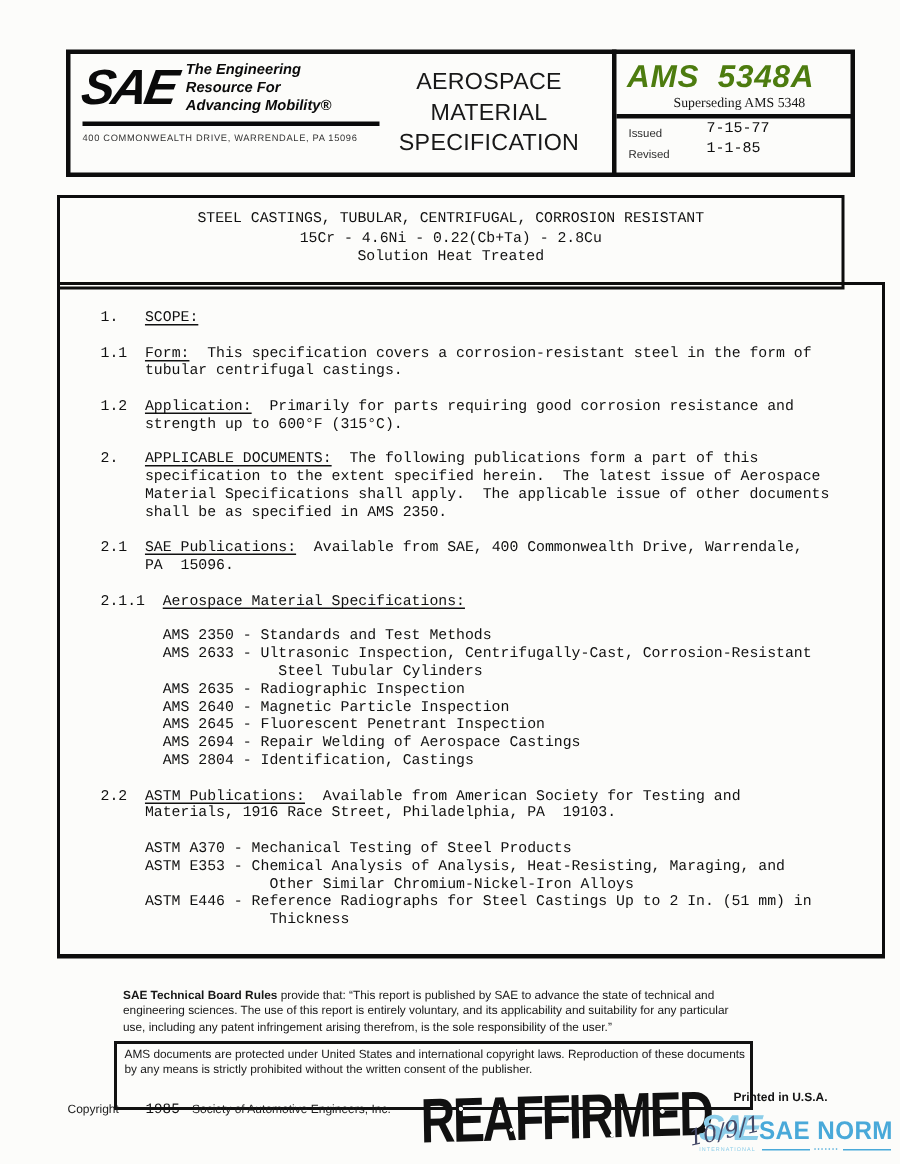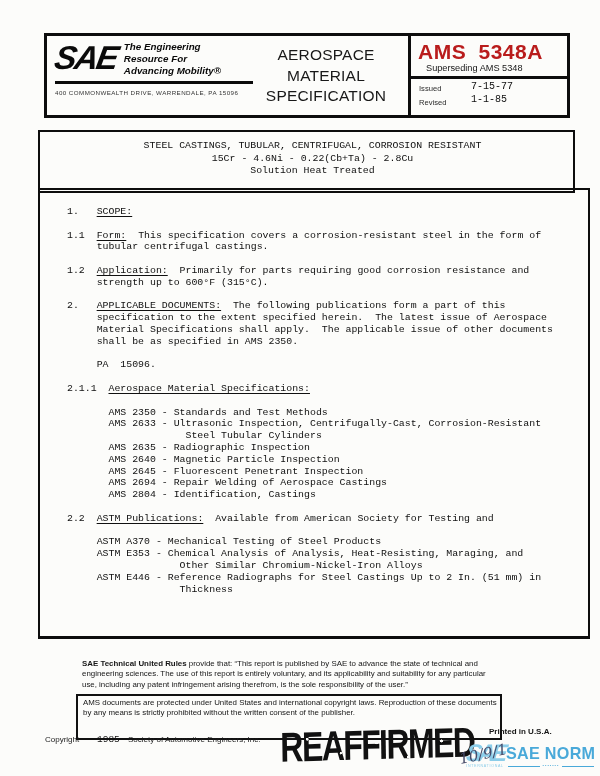--- a/index.html
+++ b/index.html
@@ -19,28 +19,28 @@
   .logo-rule{width:198px;height:2.5px;background:#0a0a0a;margin-top:4px;}
   .logo-address{margin-top:5px;font-size:6.2px;letter-spacing:0.45px;color:#333;white-space:nowrap;}
 
   .doc-type{left:200px;top:9px;width:158px;text-align:center;font-size:15.5px;
             line-height:20.5px;font-weight:400;letter-spacing:0.2px;color:#181818;}
 
   .v-div{left:361px;top:-3px;bottom:-3px;width:3px;background:#0d0d0d;}
   .h-div{left:364px;right:-3px;top:40px;height:2.5px;background:#0d0d0d;}
 
   .doc-number{left:371px;top:4px;font-weight:800;font-size:21px;letter-spacing:0.5px;
-              word-spacing:6px;color:#b91c1c;white-space:nowrap;}
-  .superseding{left:379px;top:27px;font-family:Liberation Sans, sans-serif;
+              word-spacing:6px;color:#4d7c0f;white-space:nowrap;font-style:italic;}
+  .superseding{left:402px;top:27px;font-family:Liberation Serif, serif;
                font-size:9.2px;color:#161616;white-space:nowrap;}
   .issue-label{font-size:7.6px;color:#2a2a2a;}
   .issue-date{font-family:"Liberation Mono",monospace;font-size:10px;color:#0f0f0f;}
 
   
-  .mono{font-family:"Liberation Mono",monospace;padding-left:12px;}
+  .mono{font-family:"Liberation Mono",monospace;}
   .title-box{left:38px;top:130px;width:521px;height:51px;border:2.5px solid #0d0d0d;
              text-align:center;padding-top:8px;font-size:9.9px;line-height:12.6px;color:#101010;}
   .body-box{left:38px;top:188px;width:521px;height:430px;border:2.5px solid #0d0d0d;
             border-bottom-width:3.5px;padding:16px 0 0 27px;font-size:9.9px;
             line-height:11.8px;color:#101010;overflow:hidden;}
   .line{white-space:pre;min-height:11.8px;}
   .line span.u{text-decoration:underline;text-underline-offset:1.5px;}
   .line span.b{font-weight:700;}
 
   
@@ -129,44 +129,46 @@
       <div class="line"><span>     tubular centrifugal castings.</span></div>
       <div class="line">&nbsp;</div>
       <div class="line"><span>1.2  </span><span class="u">Application:</span><span>  Primarily for parts requiring good corrosion resistance and</span></div>
       <div class="line"><span>     strength up to 600°F (315°C).</span></div>
       <div class="line">&nbsp;</div>
       <div class="line"><span>2.   </span><span class="u">APPLICABLE DOCUMENTS:</span><span>  The following publications form a part of this</span></div>
       <div class="line"><span>     specification to the extent specified herein.  The latest issue of Aerospace</span></div>
       <div class="line"><span>     Material Specifications shall apply.  The applicable issue of other documents</span></div>
       <div class="line"><span>     shall be as specified in AMS 2350.</span></div>
       <div class="line">&nbsp;</div>
+      <div class="line"><span>2.1  </span><span class="u">SAE Publications:</span><span>  Available from SAE, 400 Commonwealth Drive, Warrendale,</span></div>
       <div class="line"><span>     PA  15096.</span></div>
       <div class="line">&nbsp;</div>
       <div class="line"><span>2.1.1  </span><span class="u">Aerospace Material Specifications:</span></div>
       <div class="line">&nbsp;</div>
       <div class="line"><span>       AMS 2350 - Standards and Test Methods</span></div>
       <div class="line"><span>       AMS 2633 - Ultrasonic Inspection, Centrifugally-Cast, Corrosion-Resistant</span></div>
       <div class="line"><span>                    Steel Tubular Cylinders</span></div>
       <div class="line"><span>       AMS 2635 - Radiographic Inspection</span></div>
       <div class="line"><span>       AMS 2640 - Magnetic Particle Inspection</span></div>
       <div class="line"><span>       AMS 2645 - Fluorescent Penetrant Inspection</span></div>
       <div class="line"><span>       AMS 2694 - Repair Welding of Aerospace Castings</span></div>
       <div class="line"><span>       AMS 2804 - Identification, Castings</span></div>
       <div class="line">&nbsp;</div>
       <div class="line"><span>2.2  </span><span class="u">ASTM Publications:</span><span>  Available from American Society for Testing and</span></div>
+      <div class="line"><span>     Materials, 1916 Race Street, Philadelphia, PA  19103.</span></div>
       <div class="line">&nbsp;</div>
       <div class="line"><span>     ASTM A370 - Mechanical Testing of Steel Products</span></div>
       <div class="line"><span>     ASTM E353 - Chemical Analysis of Analysis, Heat-Resisting, Maraging, and</span></div>
       <div class="line"><span>                   Other Similar Chromium-Nickel-Iron Alloys</span></div>
       <div class="line"><span>     ASTM E446 - Reference Radiographs for Steel Castings Up to 2 In. (51 mm) in</span></div>
       <div class="line"><span>                   Thickness</span></div>
     </div>
 
   <div class="abs board-rules">
-      <div class="line"><span class="b">SAE Technical United Rules</span><span> provide that: “This report is published by SAE to advance the state of technical and</span></div>
+      <div class="line"><span class="b">SAE Technical Board Rules</span><span> provide that: “This report is published by SAE to advance the state of technical and</span></div>
       <div class="line"><span>engineering sciences. The use of this report is entirely voluntary, and its applicability and suitability for any particular</span></div>
       <div class="line"><span>use, including any patent infringement arising therefrom, is the sole responsibility of the user.”</span></div>
     </div>
 
   <div class="abs copy-box">
       <div class="line"><span>AMS documents are protected under United States and international copyright laws. Reproduction of these documents</span></div>
       <div class="line"><span>by any means is strictly prohibited without the written consent of the publisher.</span></div>
     </div>
 
   <div class="abs copyright-label">Copyright</div>

